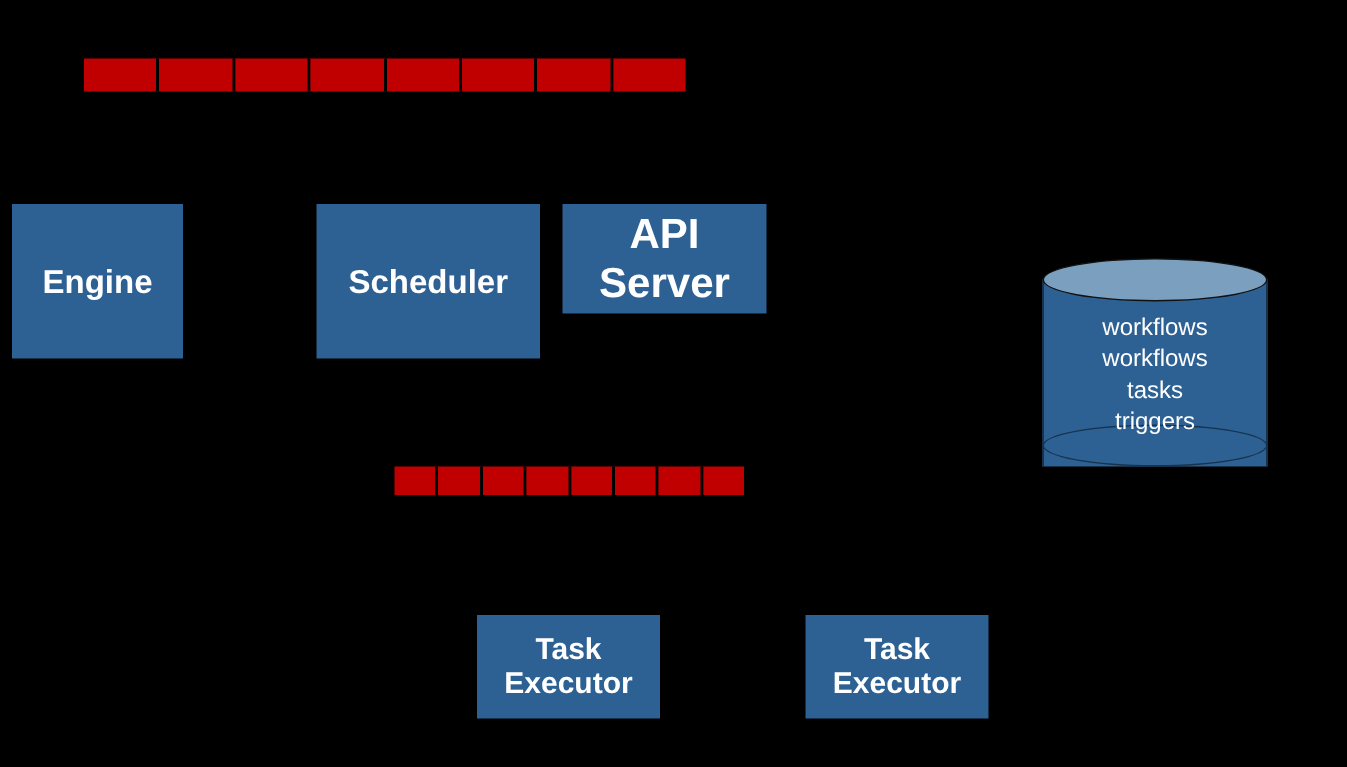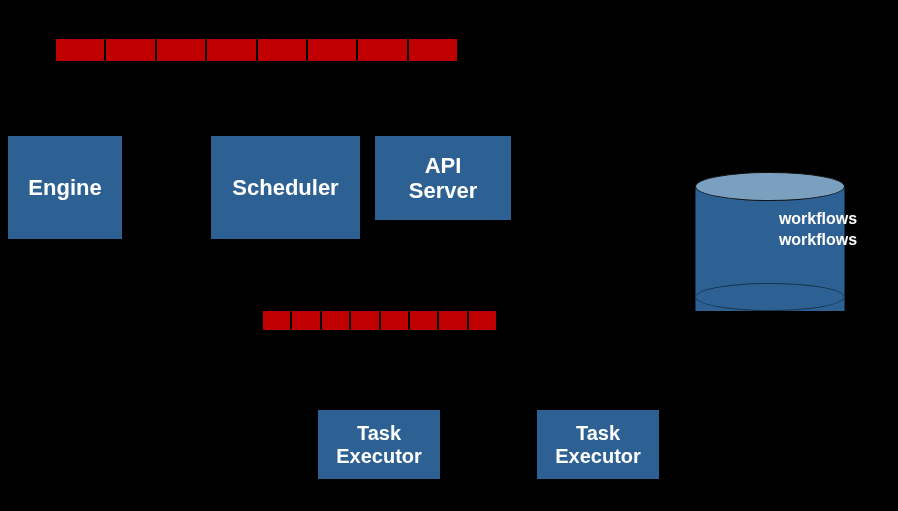--- a/index.html
+++ b/index.html
@@ -56,21 +56,21 @@
     justify-content: center;
     text-align: center;
     font-weight: bold;
     line-height: 1.15;
     box-sizing: border-box;
     white-space: pre-line;
   }
 
   #box-engine     { left: 8px;   top: 136px; width: 114px; height: 103px; font-size: 22px; }
   #box-scheduler  { left: 211px; top: 136px; width: 149px; height: 103px; font-size: 22px; }
-  #box-apiserver  { left: 375px; top: 136px; width: 136px; height: 84px; font-size: 22px; }
+  #box-apiserver  { left: 375px; top: 136px; width: 136px; height: 73px; font-size: 28px; }
   #box-executor-1 { left: 318px; top: 410px; width: 122px; height: 69px;  font-size: 20px; }
   #box-executor-2 { left: 537px; top: 410px; width: 122px; height: 69px;  font-size: 20px; }
 
   
   #database {
     position: absolute;
     left: 695px;
     top: 172px;
     width: 150px;
     height: 153px;
@@ -108,24 +108,23 @@
     border: 1px solid #111111;
     box-sizing: border-box;
   }
   #db-labels {
     position: absolute;
     left: 0;
     top: 36px;
     width: 150px;
     text-align: center;
     color: #FFFFFF;
-    font-weight: bold;
+    font-weight: normal;
     font-size: 16px;
     line-height: 21px;
-    padding-left: 48px;
   }
   #db-labels .db-line {
     display: block;
   }
 </style>
 </head>
 <body>
 
 <div id="canvas">
 
@@ -164,16 +163,18 @@
   <div id="box-executor-2" class="box">Task
 Executor</div>
 
   <div id="database">
     <div id="db-body"></div>
     <div id="db-bottom"></div>
     <div id="db-top"></div>
     <div id="db-labels">
       <span class="db-line">workflows</span>
       <span class="db-line">workflows</span>
+      <span class="db-line">tasks</span>
+      <span class="db-line">triggers</span>
     </div>
   </div>
 
 </div>
 
 </body></html>

